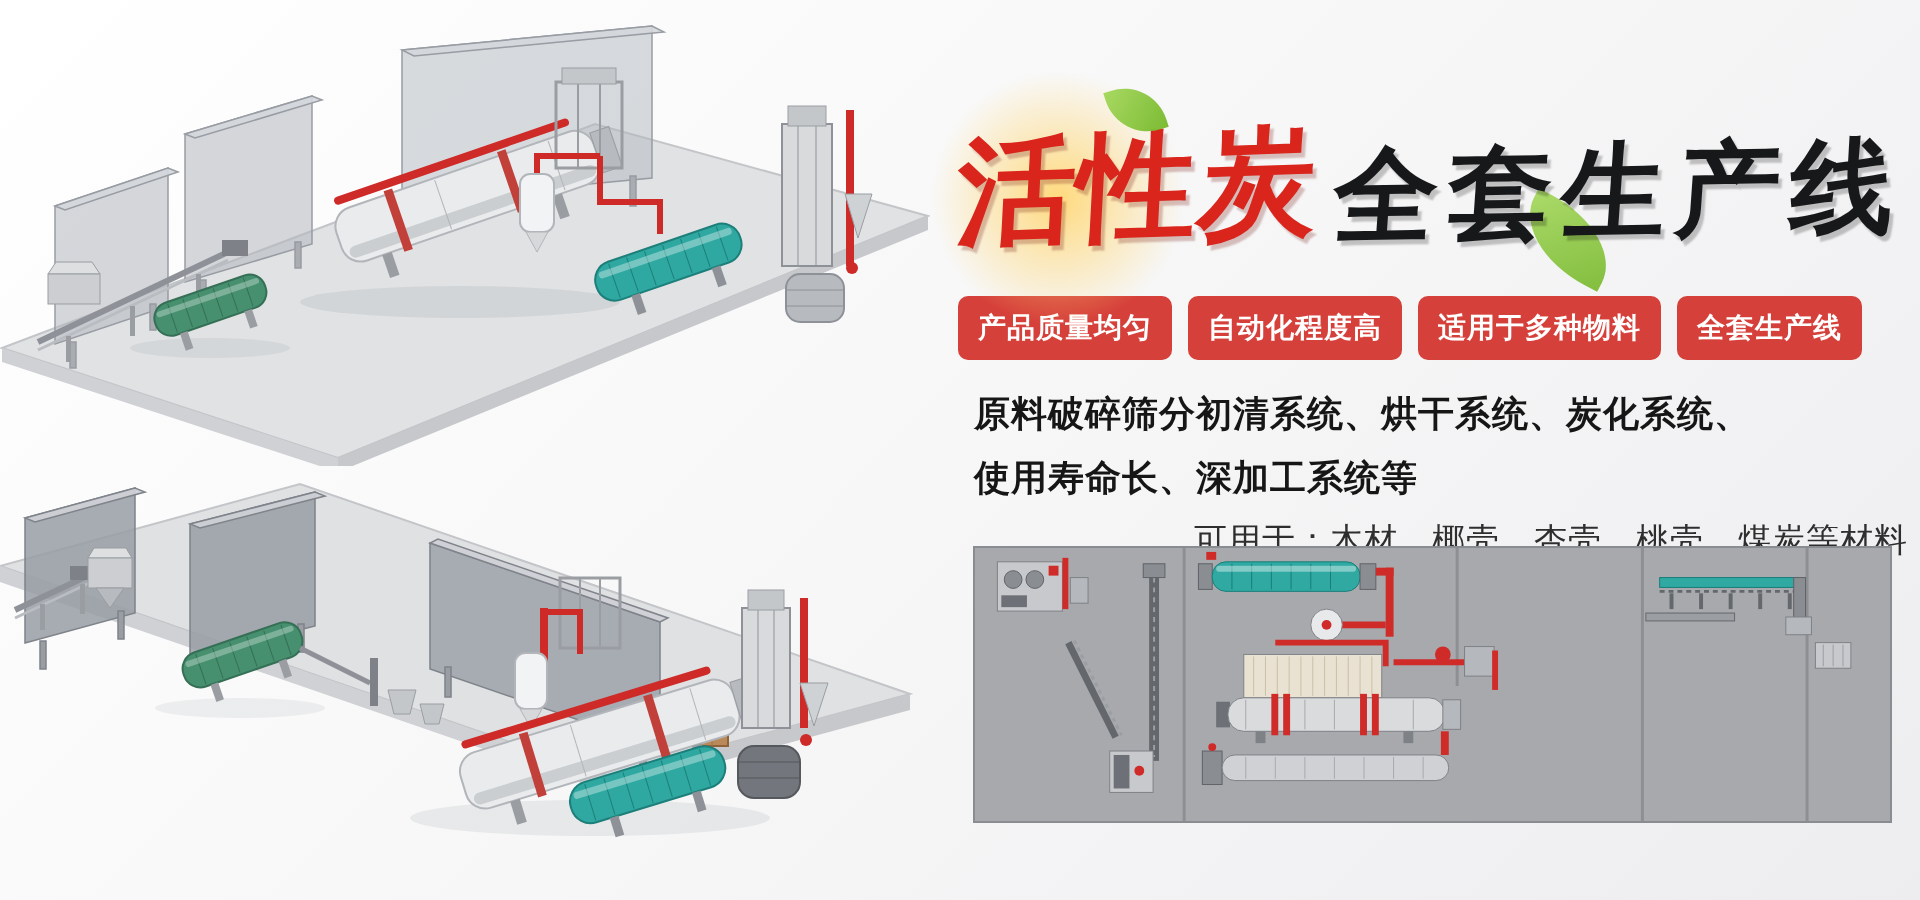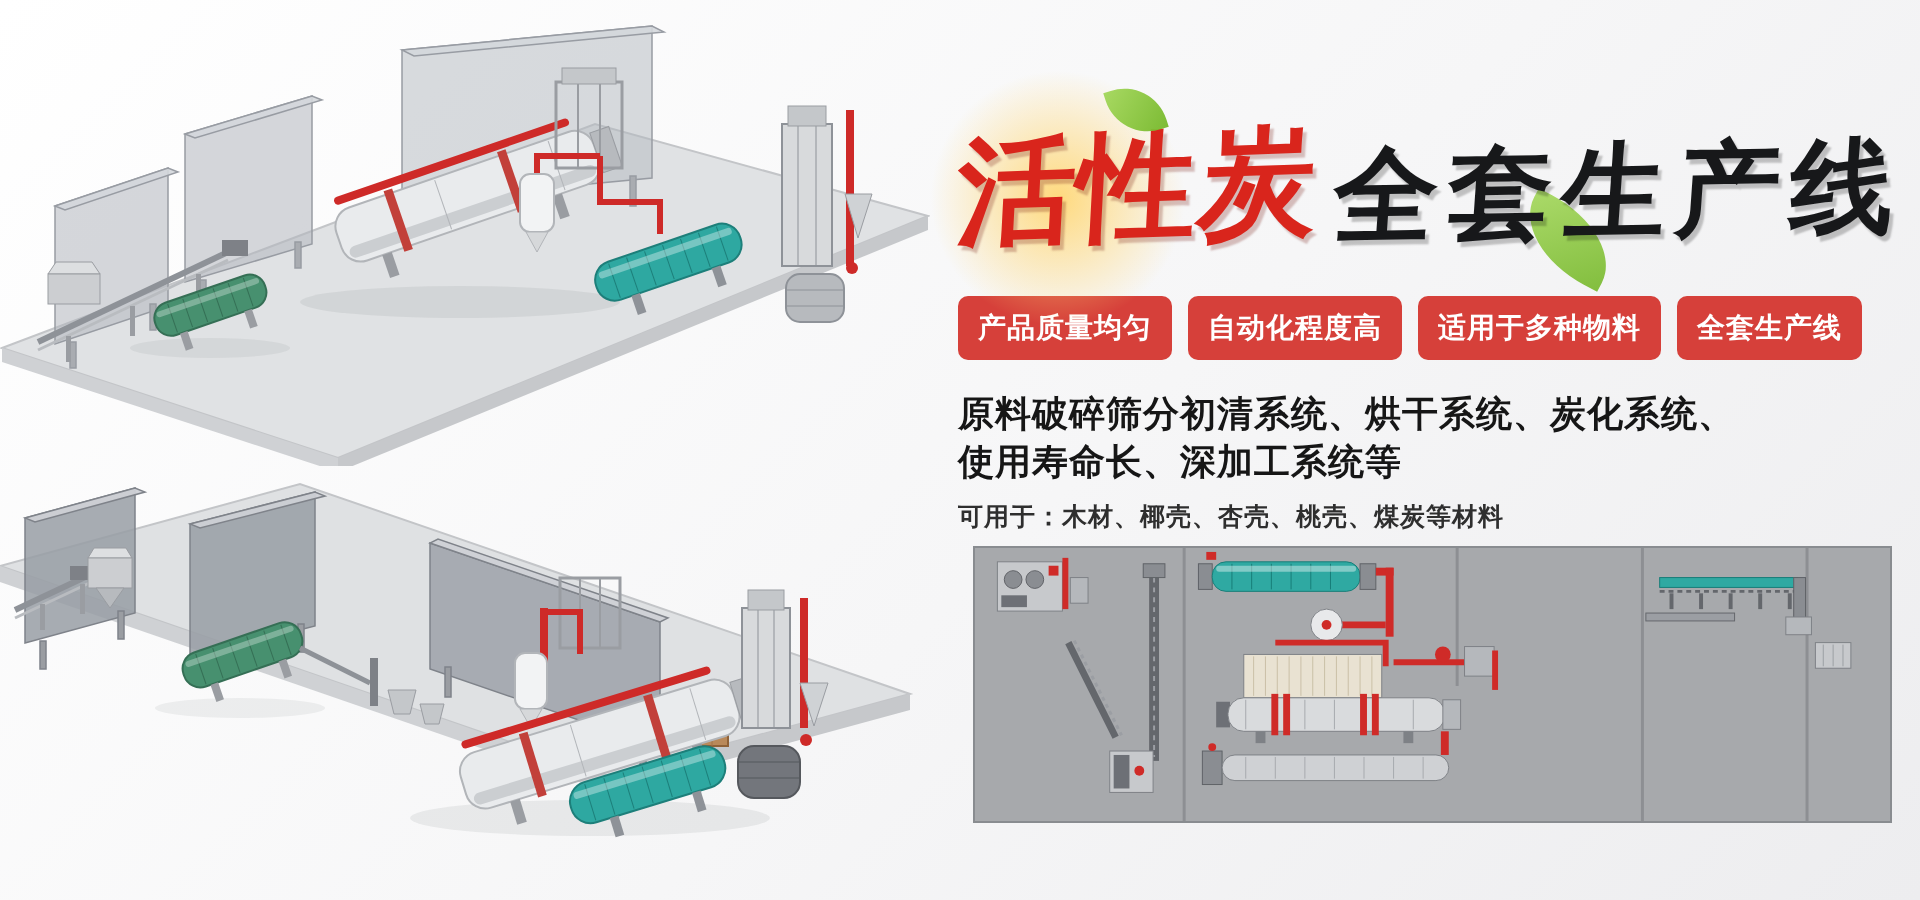--- a/index.html
+++ b/index.html
@@ -28,22 +28,22 @@
     transform:rotate(-18deg);opacity:.95;}
   .leaf-bottom{z-index:1;width:100px;height:64px;left:560px;top:100px;border-radius:0 85% 0 85%;
     transform:rotate(28deg);opacity:.9;}
 
   .badges{display:flex;gap:16px;margin-top:28px;}
   .badge{background:var(--badge-bg,#d6403a);color:var(--badge-text,#ffffff);
     font-size:28px;font-weight:bold;padding:13px 20px;border-radius:10px;white-space:nowrap;
     letter-spacing:1px;}
 
   .desc{margin-top:30px;}
-  .desc-bold{margin:0;font-size:36px;font-weight:bold;color:#161616;line-height:1.33;letter-spacing:1px;}
-  .desc-light{margin:14px 0 0 0;font-size:25px;font-weight:bold;color:#2e2e2e;letter-spacing:1px;}
+  .desc-bold{margin:16px;font-size:36px;font-weight:bold;color:#161616;line-height:1.33;letter-spacing:1px;}
+  .desc-light{margin:14px 0 0 0;font-size:33px;font-weight:normal;color:#2e2e2e;letter-spacing:1px;text-align:right;}
 
   .diagram{position:absolute;left:973px;top:546px;width:919px;height:277px;
     background:var(--diagram-bg,#a7a9ac);border:2px solid #898c90;box-sizing:border-box;}
   .diagram svg{display:block;width:100%;height:100%;}
 </style>
 </head>
 <body>
 
 <div class="stage">
 

